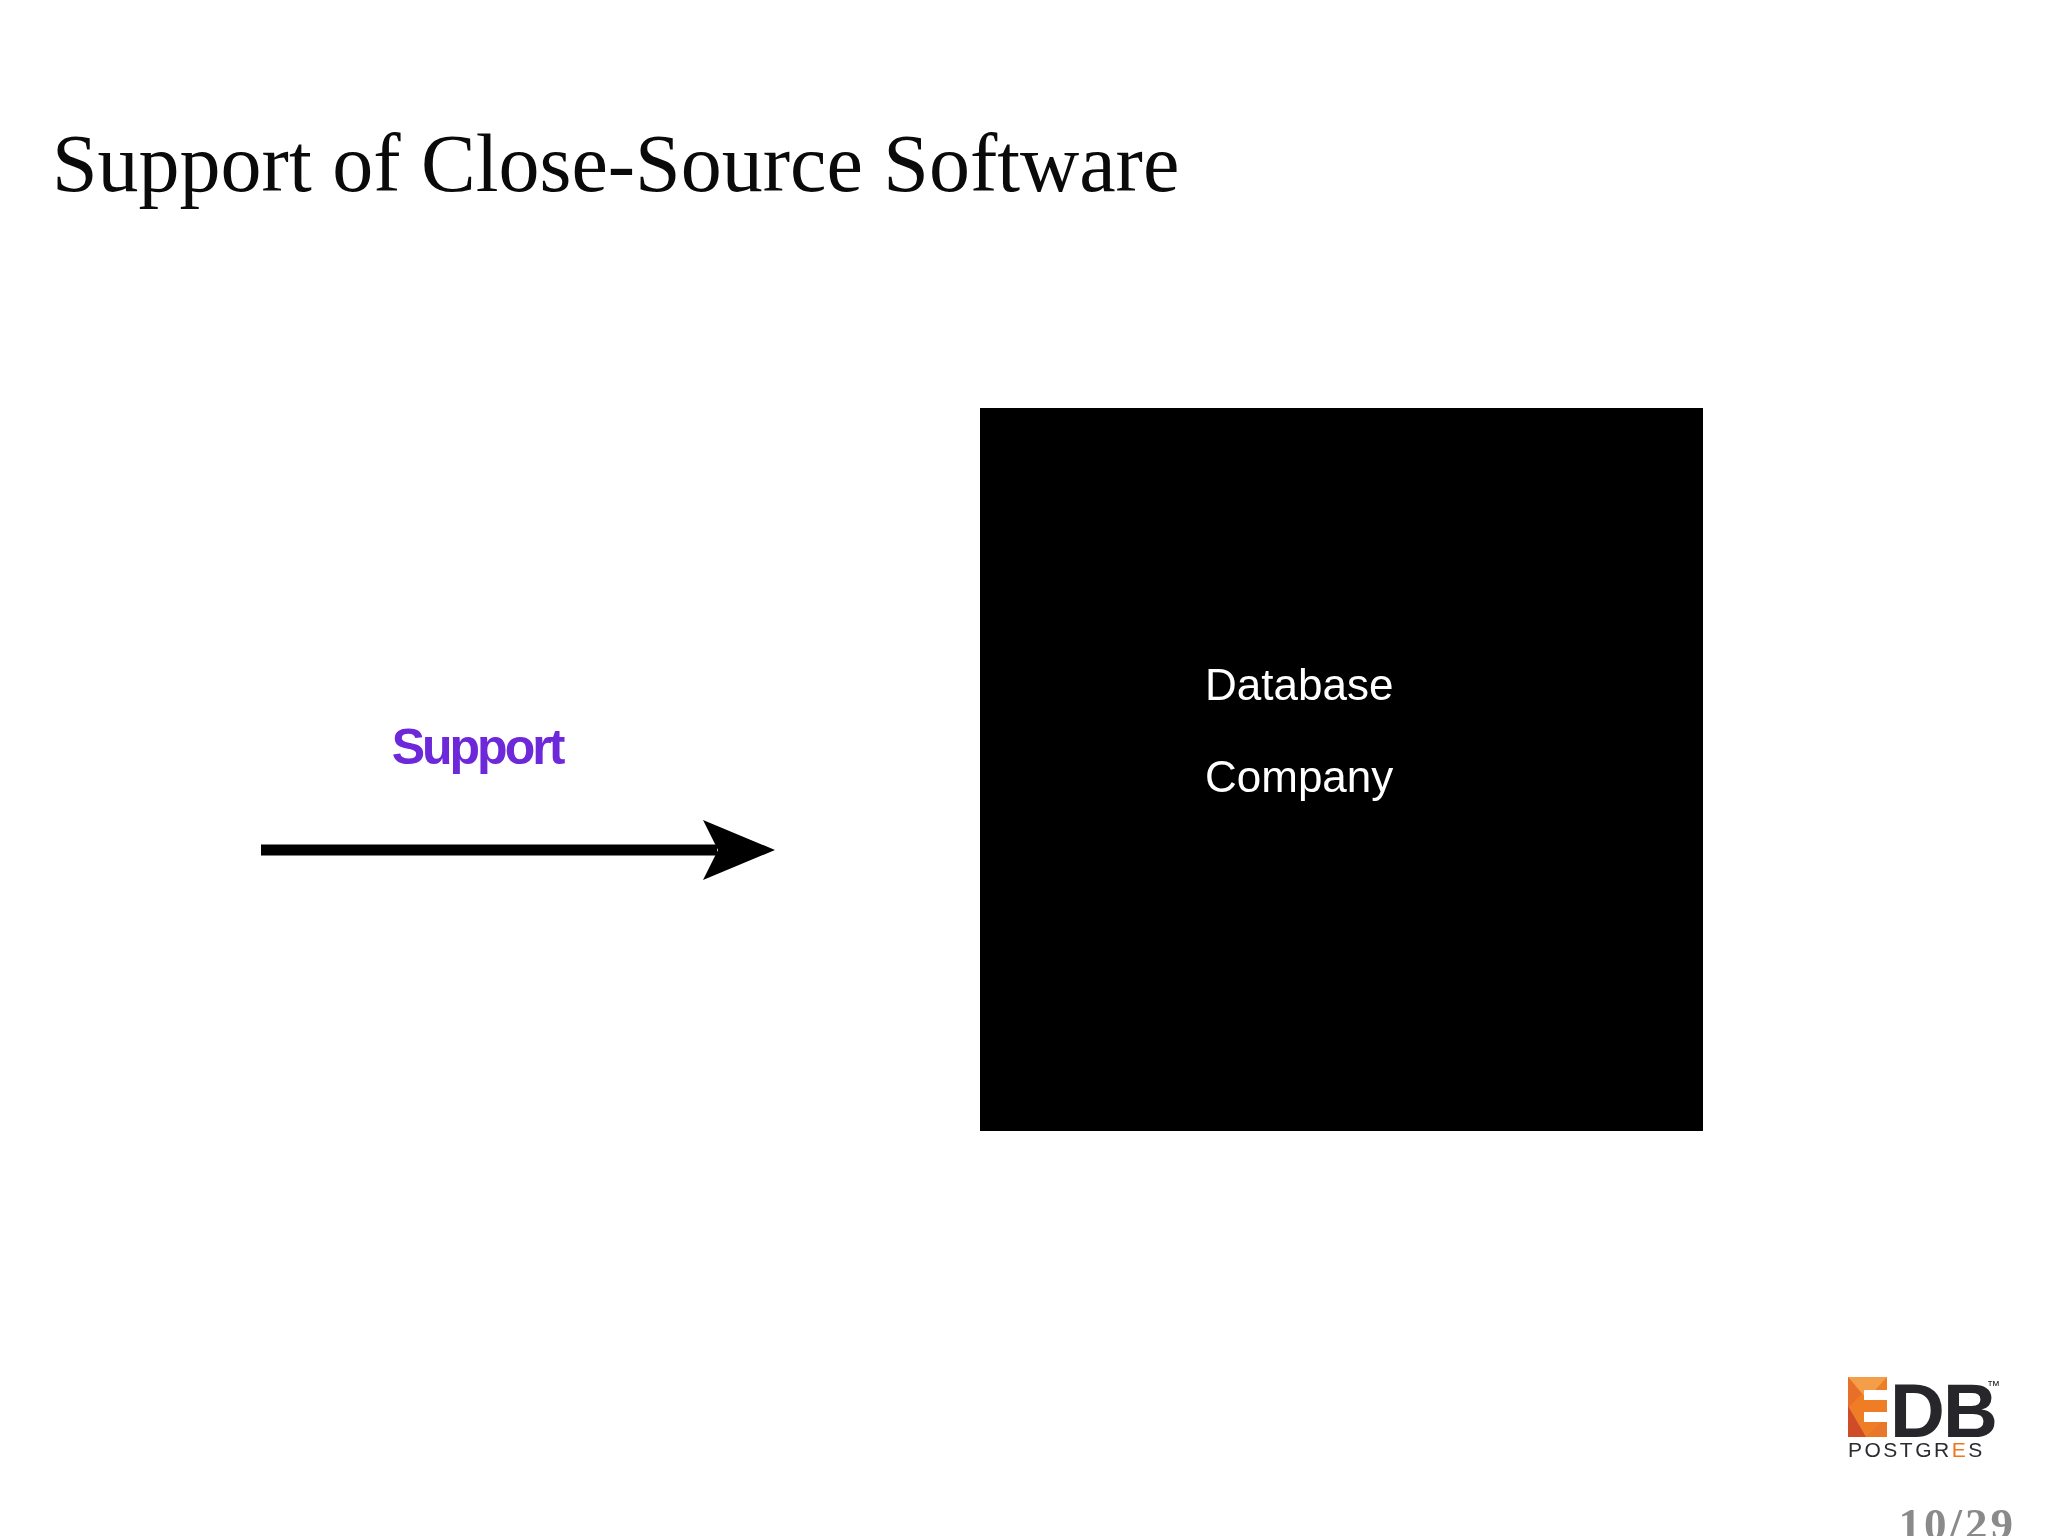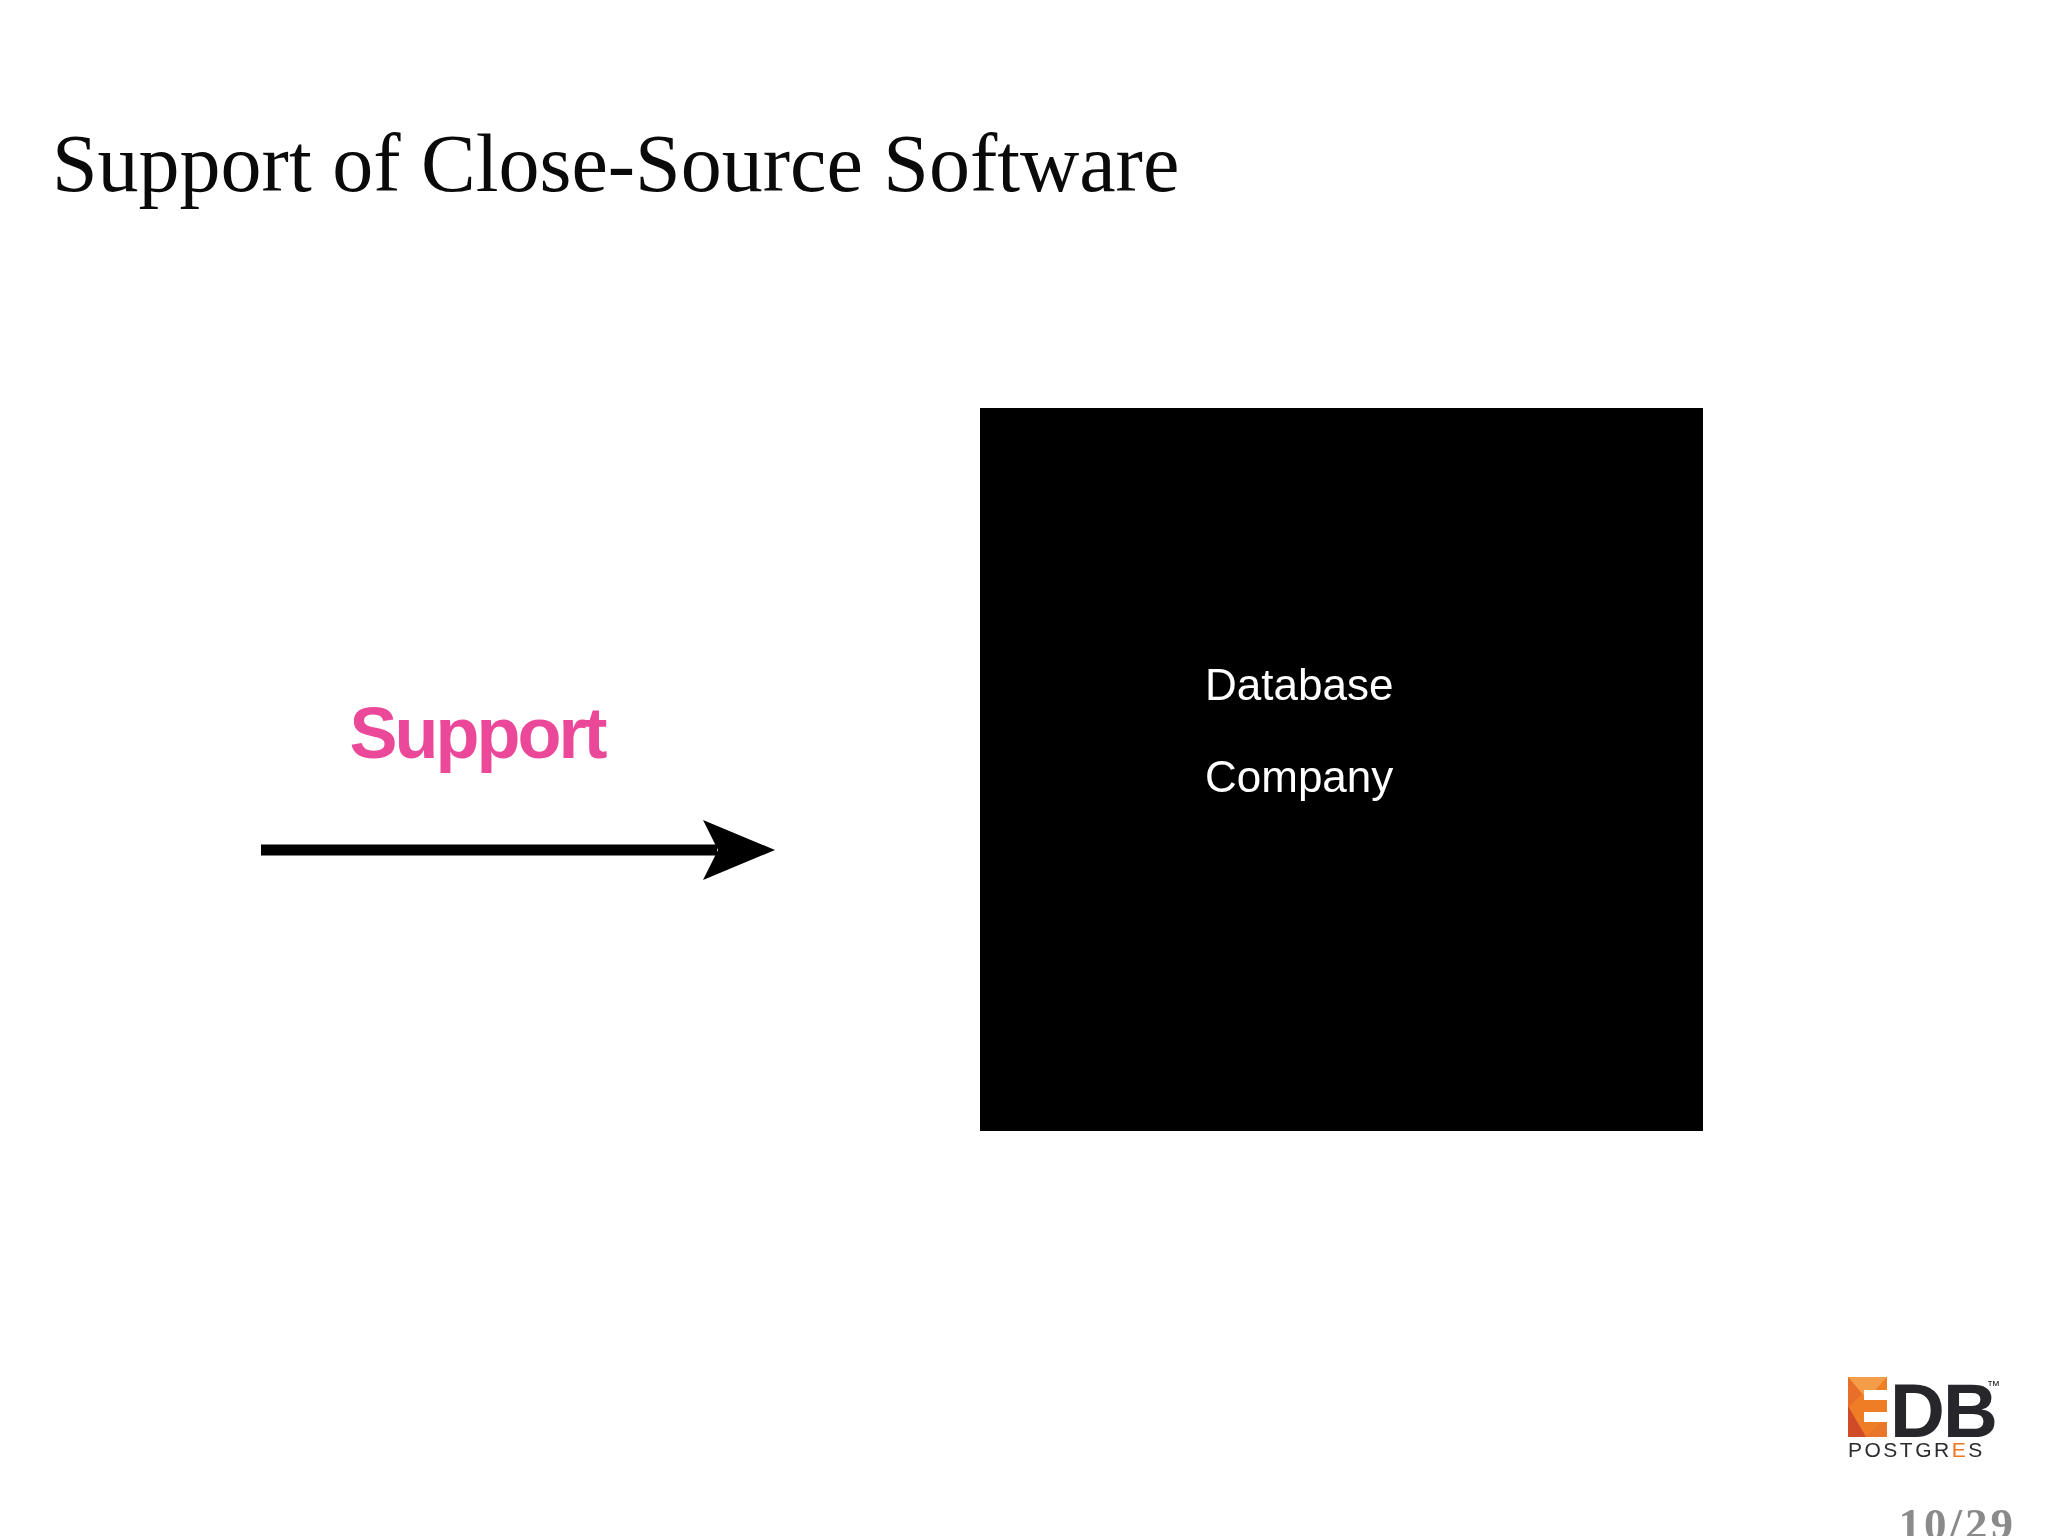--- a/index.html
+++ b/index.html
@@ -23,28 +23,28 @@
     font-family: "Liberation Serif", serif;
     font-size: 82px;
     font-weight: 400;
     color: #0a0a0a;
     letter-spacing: 0px;
     white-space: nowrap;
   }
   .support-label {
     position: absolute;
     left: 257px;
-    top: 678px;
+    top: 704px;
     width: 440px;
     text-align: center;
     font-family: "Liberation Sans", sans-serif;
-    font-size: 72px;
+    font-size: 50px;
     font-weight: 700;
     letter-spacing: -3px;
-    color: #ec4899;
+    color: #6d28d9;
     white-space: nowrap;
   }
   .support-arrow {
     position: absolute;
     left: 255px;
     top: 800px;
     width: 530px;
     height: 70px;
   }
   .db-box {

